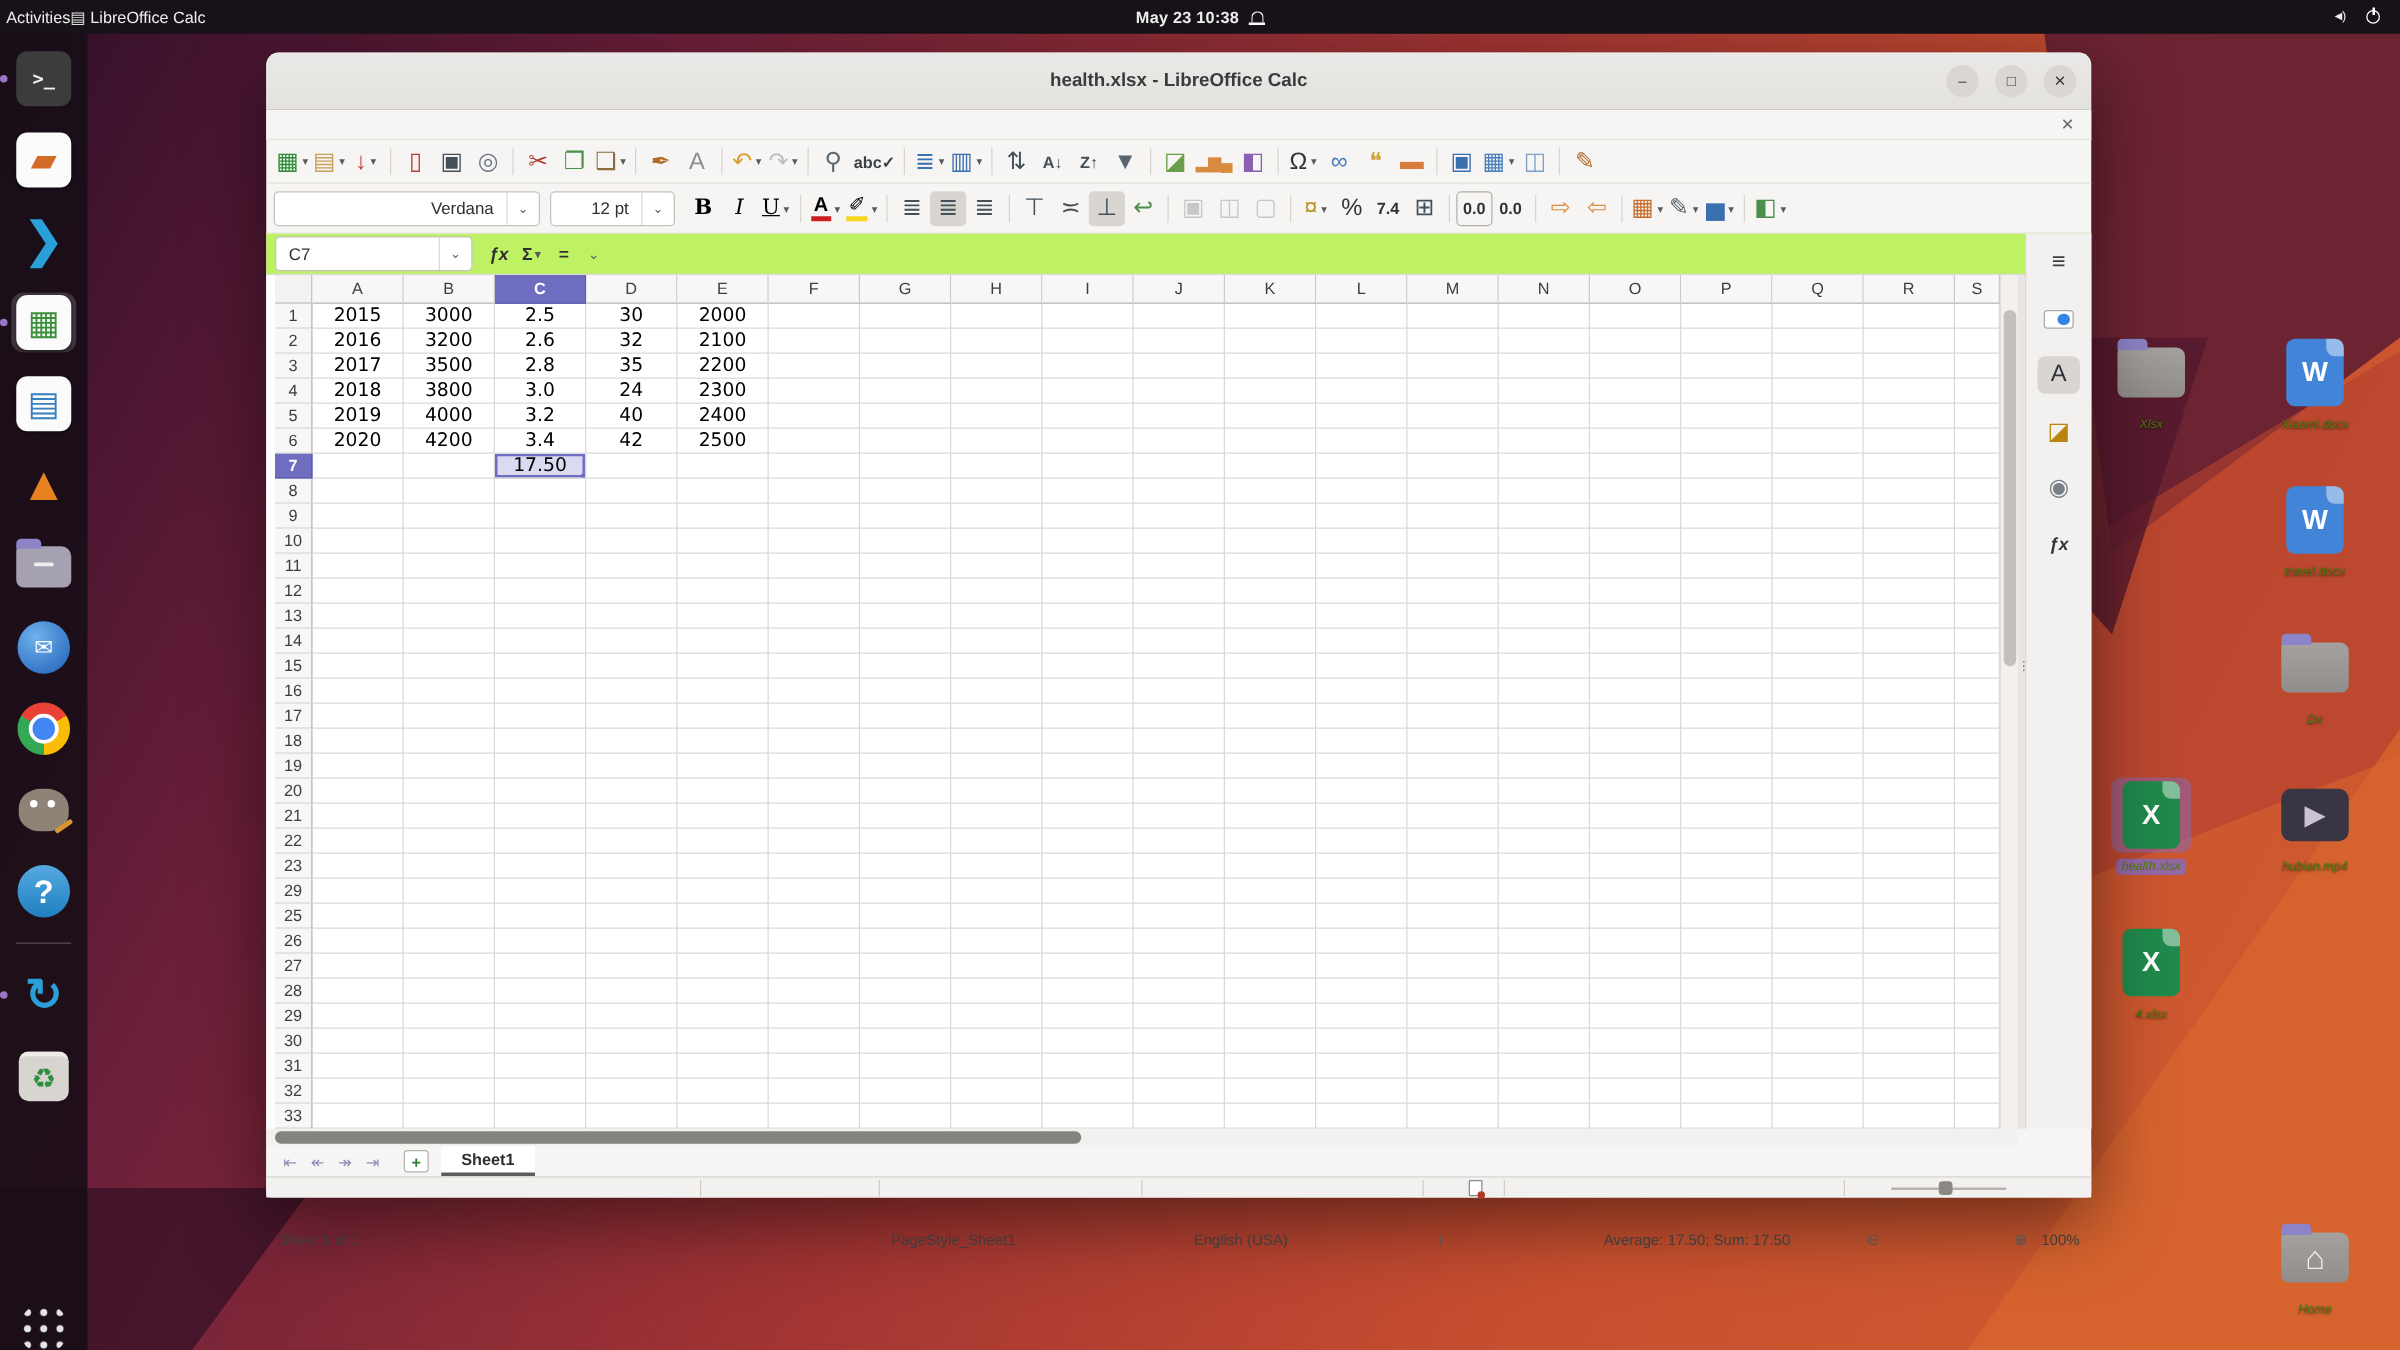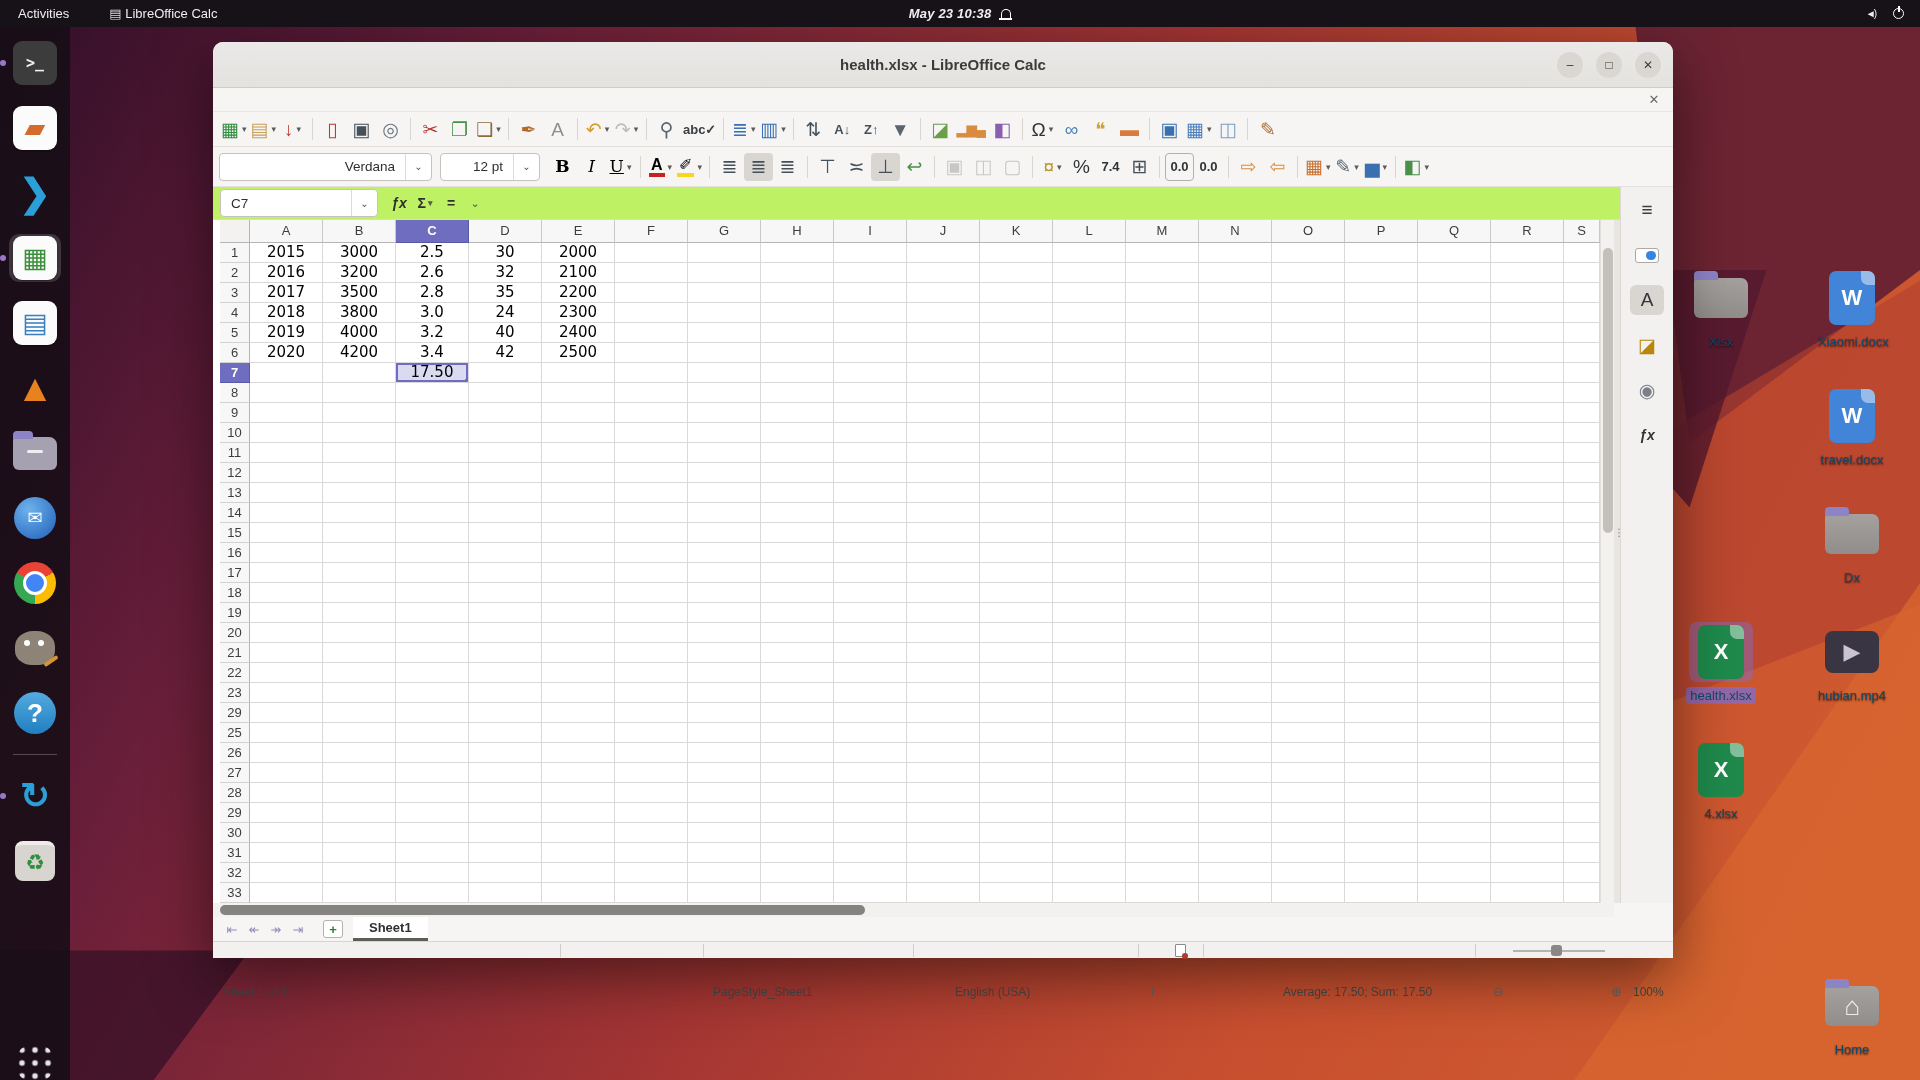--- a/index.html
+++ b/index.html
@@ -11,24 +11,24 @@
   .facet { position:absolute; inset:0; pointer-events:none; }
   .f1 { background:#5c1c33; opacity:.85; clip-path:polygon(85% 0,100% 0,100% 25%,88% 41%); }
   .f2 { background:#b2402f; opacity:.65; clip-path:polygon(85% 42%,100% 26%,100% 56%,87% 65%); }
   .f3 { background:#d8652f; opacity:.8;  clip-path:polygon(82% 100%,100% 54%,100% 100%); }
   .f4 { background:#54182d; opacity:.8;  clip-path:polygon(86% 25%,92% 25%,88% 47%,85.5% 42%); }
   .f5 { background:#3a1128; opacity:.8;  clip-path:polygon(0 88%,13% 88%,8% 100%,0 100%); }
 
   
   .topbar { position:absolute; left:0; top:0; width:1920px; height:27px; background:#161217;
     color:#eee; display:flex; align-items:center; font-size:13px; z-index:50; }
-  .tb-left { display:flex; align-items:flex-end; gap:40px; padding-left:18px; width:420px; }
+  .tb-left { display:flex; align-items:flex-end; padding-left:5px; width:420px; }
   .tb-appico { font-size:13px; color:#ddd; }
   .tb-center { position:absolute; left:0; right:0; display:flex; justify-content:center; align-items:center; gap:10px; pointer-events:none; }
-  .tb-center > * { pointer-events:auto;font-style:italic; }
+  .tb-center > * { pointer-events:auto; }
   .clock { font-weight:bold; letter-spacing:.2px; }
   .bell { width:10px; height:9px; border:1.5px solid #fff; border-bottom:none; border-radius:6px 6px 0 0; position:relative; display:inline-block; }
   .bell::after { content:""; position:absolute; left:-3px; bottom:-2px; width:13px; height:2px; background:#fff; }
   .tb-right { margin-left:auto; display:flex; align-items:center; gap:18px; padding-right:16px; }
   .vol { font-size:10px; letter-spacing:-2px; }
   .power { width:11px; height:11px; border:1.5px solid #fff; border-radius:50%; position:relative; display:inline-block; }
   .power::after { content:""; position:absolute; left:4px; top:-3px; width:1.5px; height:6px; background:#fff; }
 
   
   .dock { position:absolute; left:0; top:27px; width:70px; height:1053px; background:rgba(22,14,22,.88);
@@ -77,22 +77,22 @@
   .t-home .ic::after { content:"⌂"; position:absolute; inset:0; color:#efeceb; font-size:26px; line-height:40px; }
   .t-docx .ic, .t-xlsx .ic { width:46px; height:54px; border-radius:7px; color:#fff; }
   .t-docx .ic { background:#4285d8; }
   .t-xlsx .ic { background:#1f8a4c; }
   .t-docx .ic::before, .t-xlsx .ic::before { content:""; position:absolute; right:0; top:0; width:14px; height:14px;
     border-radius:0 7px 0 7px; background:rgba(255,255,255,.45); }
   .t-docx .ic::after { content:"W"; position:absolute; inset:0; font:bold 22px "Liberation Sans",sans-serif; line-height:54px; }
   .t-xlsx .ic::after { content:"X"; position:absolute; inset:0; font:bold 22px "Liberation Sans",sans-serif; line-height:54px; }
   .t-mp4 .ic { width:54px; height:42px; background:#3a3542; border-radius:8px; }
   .t-mp4 .ic::after { content:"▶"; position:absolute; inset:0; color:#c9c3d2; font-size:22px; line-height:42px; }
-  .desk-icon .lbl { margin-top:5px; font-size:13px; color:#0c4a6e; text-shadow:0 1px 2px rgba(0,0,0,.7);
-    padding:1px 4px; border-radius:4px; display:inline-block; max-width:110px; }
+  .desk-icon .lbl { margin-top:5px; font-size:10px; color:#4d7c0f; text-shadow:0 1px 2px rgba(0,0,0,.7);
+    padding:1px 4px; border-radius:4px; display:inline-block; max-width:110px;font-style:italic; }
   .desk-icon.selected .lbl { background:rgba(130,110,205,.75); text-shadow:none; }
 
   
   .window { position:absolute; left:213px; top:42px; width:1460px; height:916px; background:#f6f5f4;
     border-radius:10px 10px 4px 4px; box-shadow:0 18px 60px rgba(0,0,0,.5); z-index:30; }
   .titlebar { position:absolute; left:0; top:0; width:100%; height:46px; background:linear-gradient(#ebe9e7,#e4e2df);
     border-bottom:1px solid #d0cdc9; border-radius:10px 10px 0 0; }
   .title { position:absolute; left:0; right:0; top:0; height:46px; text-align:center; line-height:46px;
     font-size:15px; font-weight:bold; color:#3b3b3b; pointer-events:none; }
   .winbtns { position:absolute; right:12px; top:10px; display:flex; gap:13px; }

